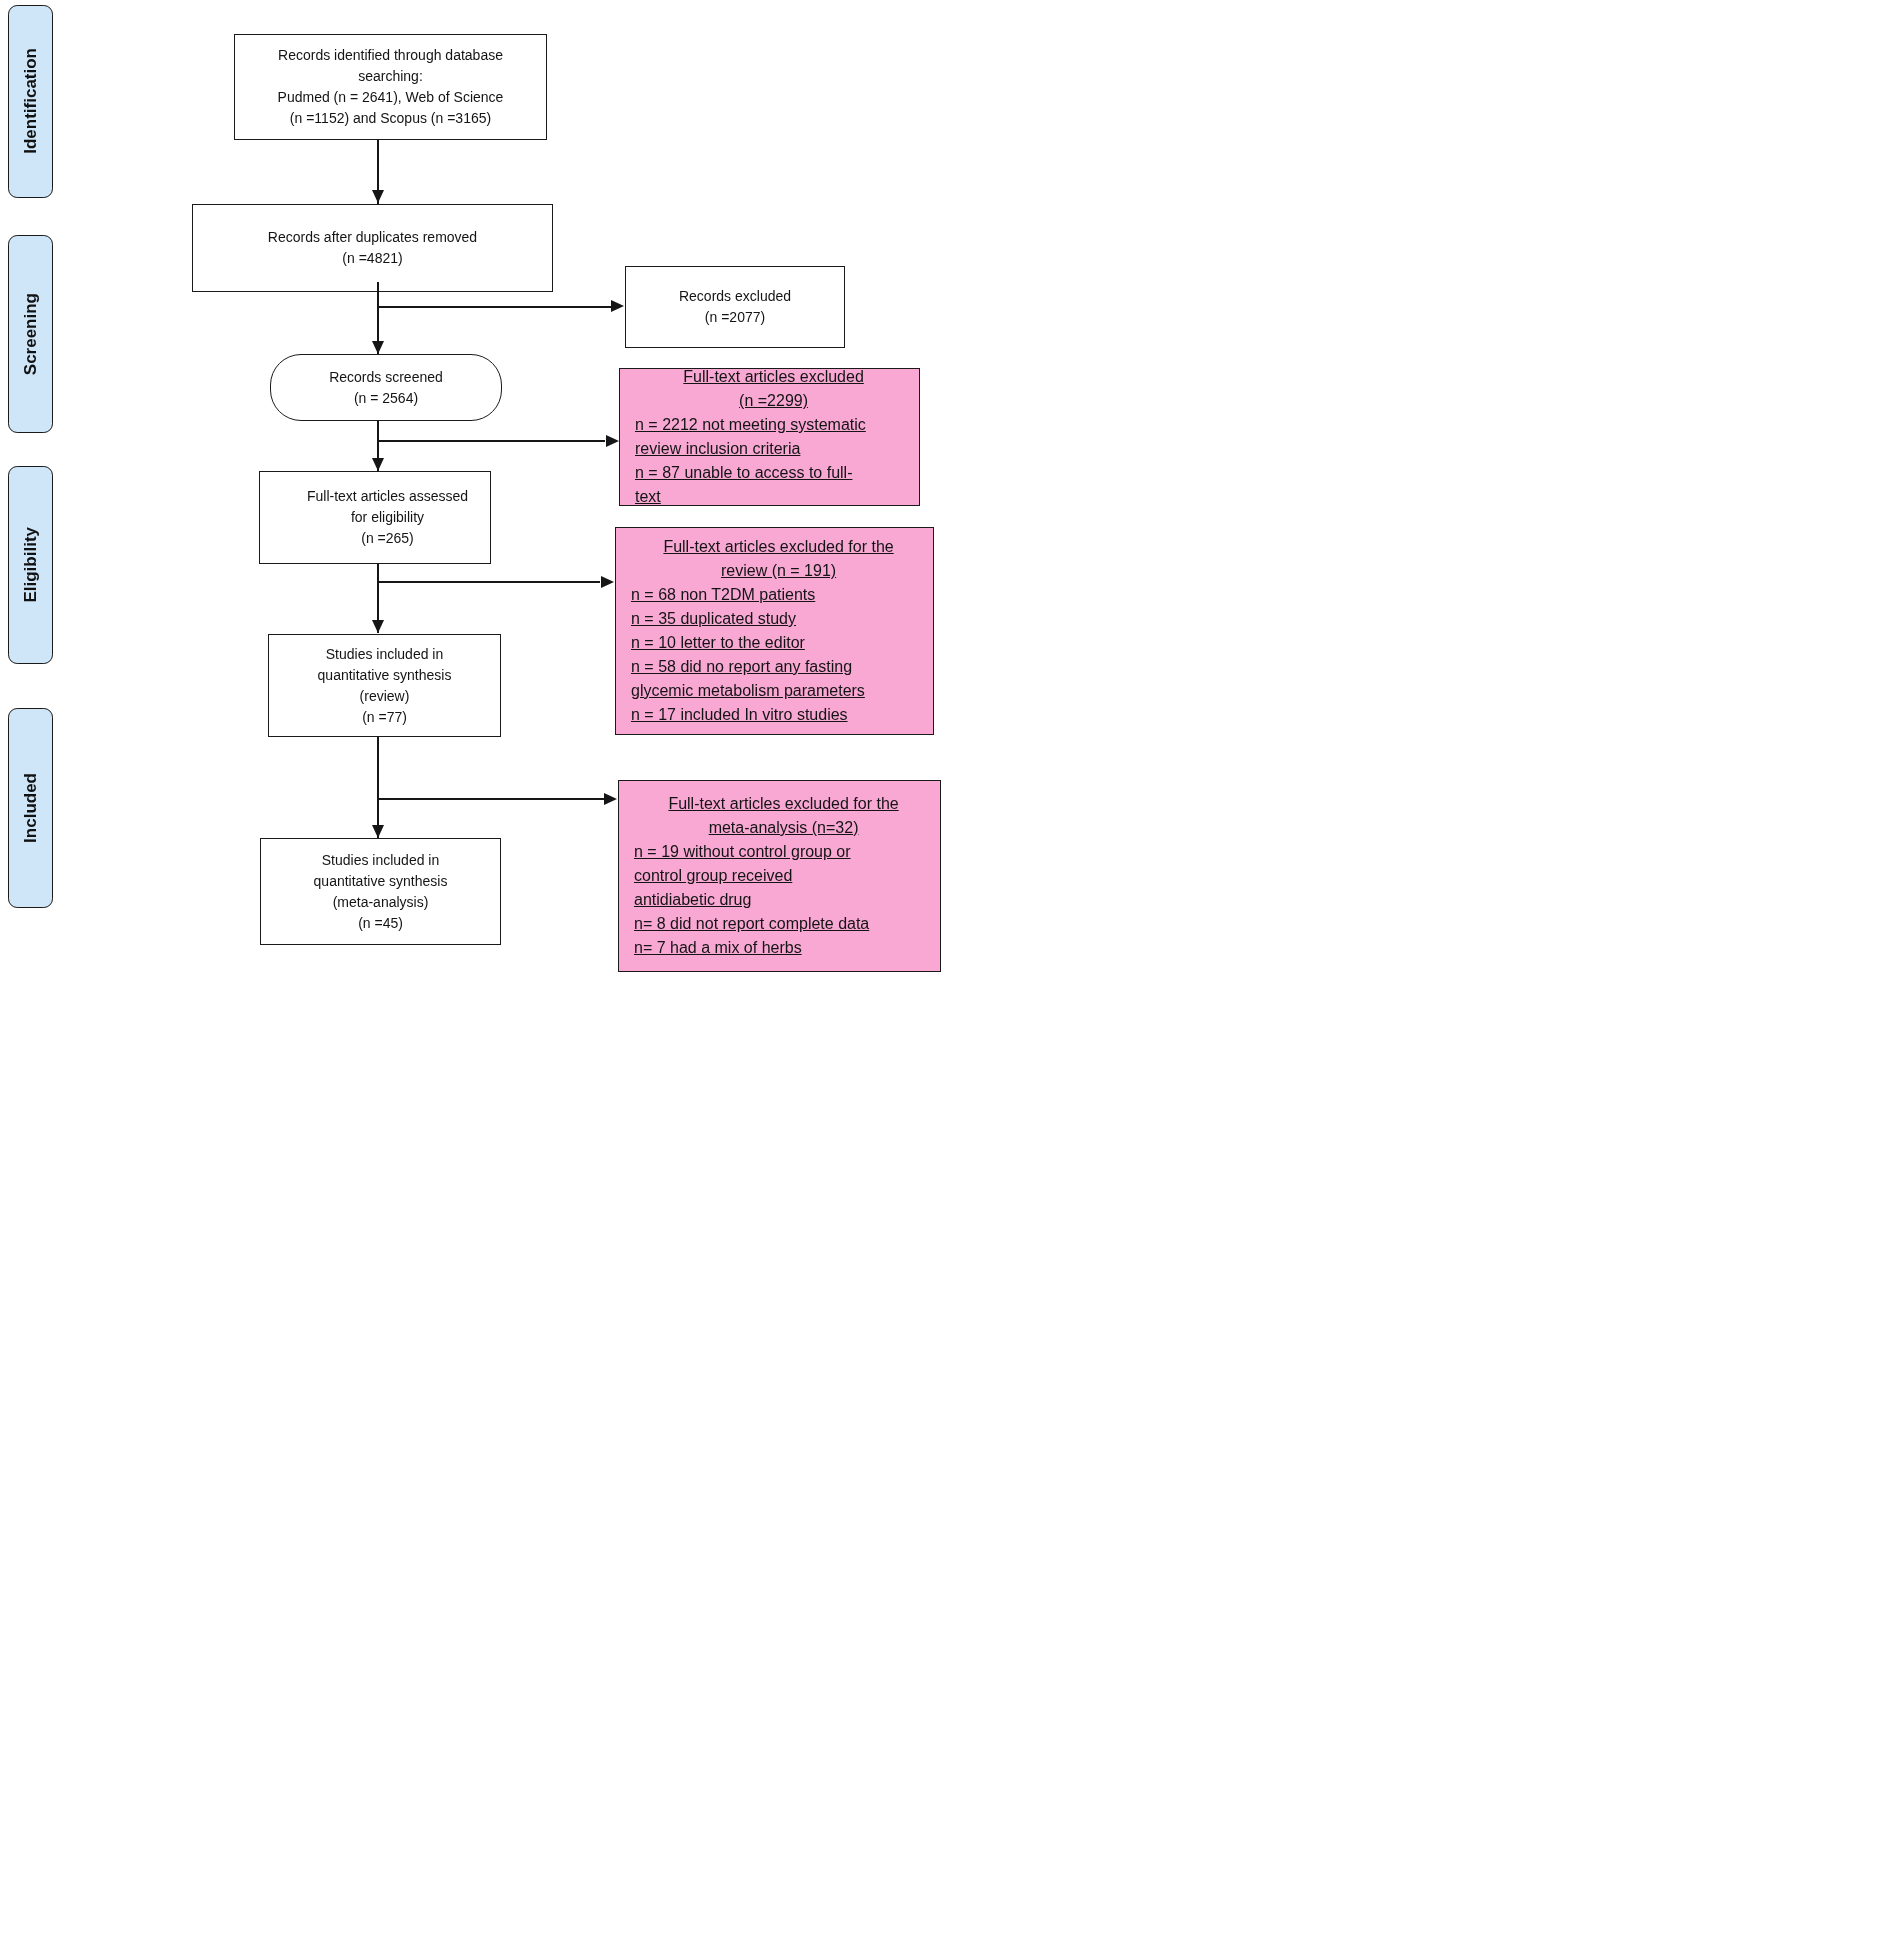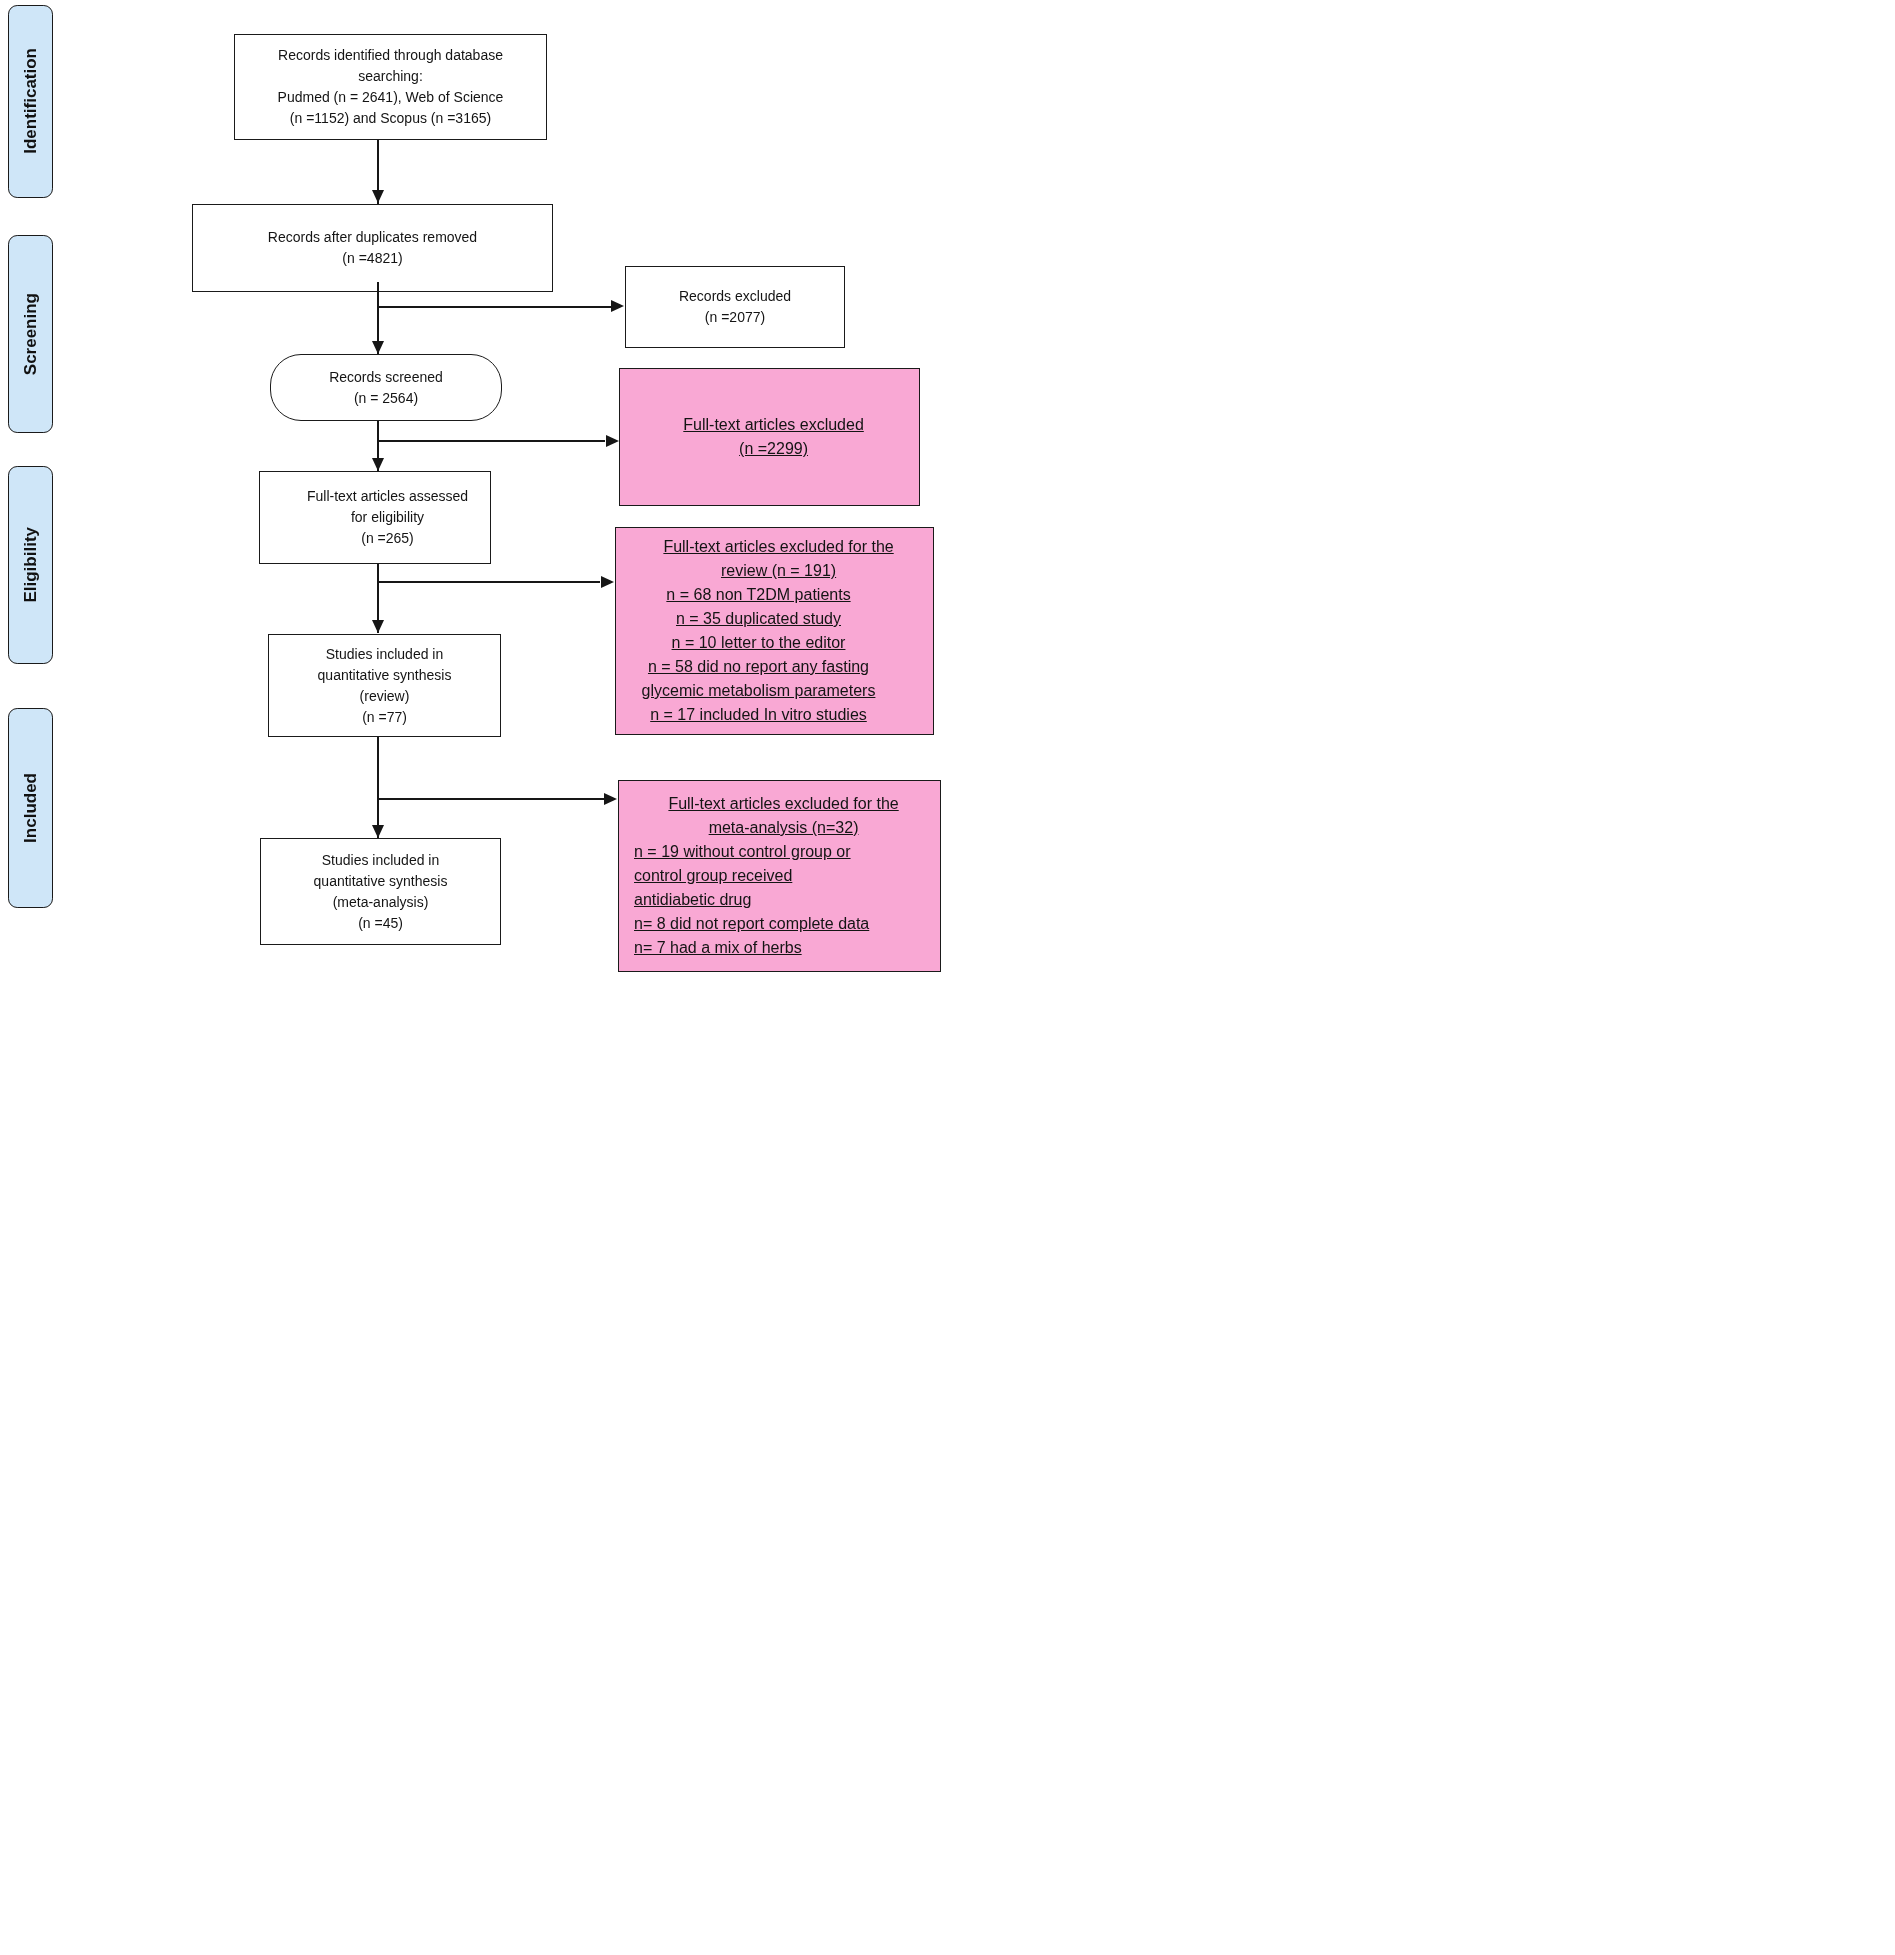--- a/index.html
+++ b/index.html
@@ -23,21 +23,21 @@
     display:flex;flex-direction:column;justify-content:center;align-items:center;
     text-align:center;font-size:14px;line-height:1.5;padding:3.4px 8px;
   }
   .sbox{
     position:absolute;background:#f9a8d4;border:1.7px solid #1a1a1a;box-sizing:border-box;
     display:flex;flex-direction:column;justify-content:center;
     font-size:16px;line-height:1.5;padding:5.7px 6.9px 5.7px 15px;text-decoration:underline;
   }
   .sbox .title{text-align:center;}
   .sbox .items{max-width:241px;text-align:left;}
-  .sbox.r3 .items{max-width:255px;text-align:center;}
+  .sbox.r3 .items{max-width:255px;}
   
   .vline,.hline{position:absolute;background:#161616;}
   .vline{width:2.3px;}
   .hline{height:2.3px;}
   .arr-down{
     position:absolute;width:0;height:0;
     border-left:6.3px solid transparent;border-right:6.3px solid transparent;
     border-top:13.8px solid #161616;
   }
   .arr-right{
@@ -102,20 +102,24 @@
   </div>
 
   <div class="box" style="left:625px;top:266px;width:220px;height:82px;">
     <div>Records excluded</div>
     <div>(n =2077)</div>
   </div>
 
   <div class="sbox" style="left:619px;top:368px;width:301px;height:138px;">
     <div class="title">Full-text articles excluded</div>
     <div class="title">(n =2299)</div>
+    <div class="items">
+      <div>n = 2212 not meeting systematic review inclusion criteria</div>
+      <div>n = 87 unable to access to full-text</div>
+    </div>
   </div>
 
   <div class="sbox r3" style="left:615px;top:527px;width:319px;height:208px;">
     <div class="title">Full-text articles excluded for the</div>
     <div class="title">review (n = 191)</div>
     <div class="items">
       <div>n = 68 non T2DM patients</div>
       <div>n = 35 duplicated study</div>
       <div>n = 10 letter to the editor</div>
       <div>n = 58 did no report any fasting glycemic metabolism parameters</div>

